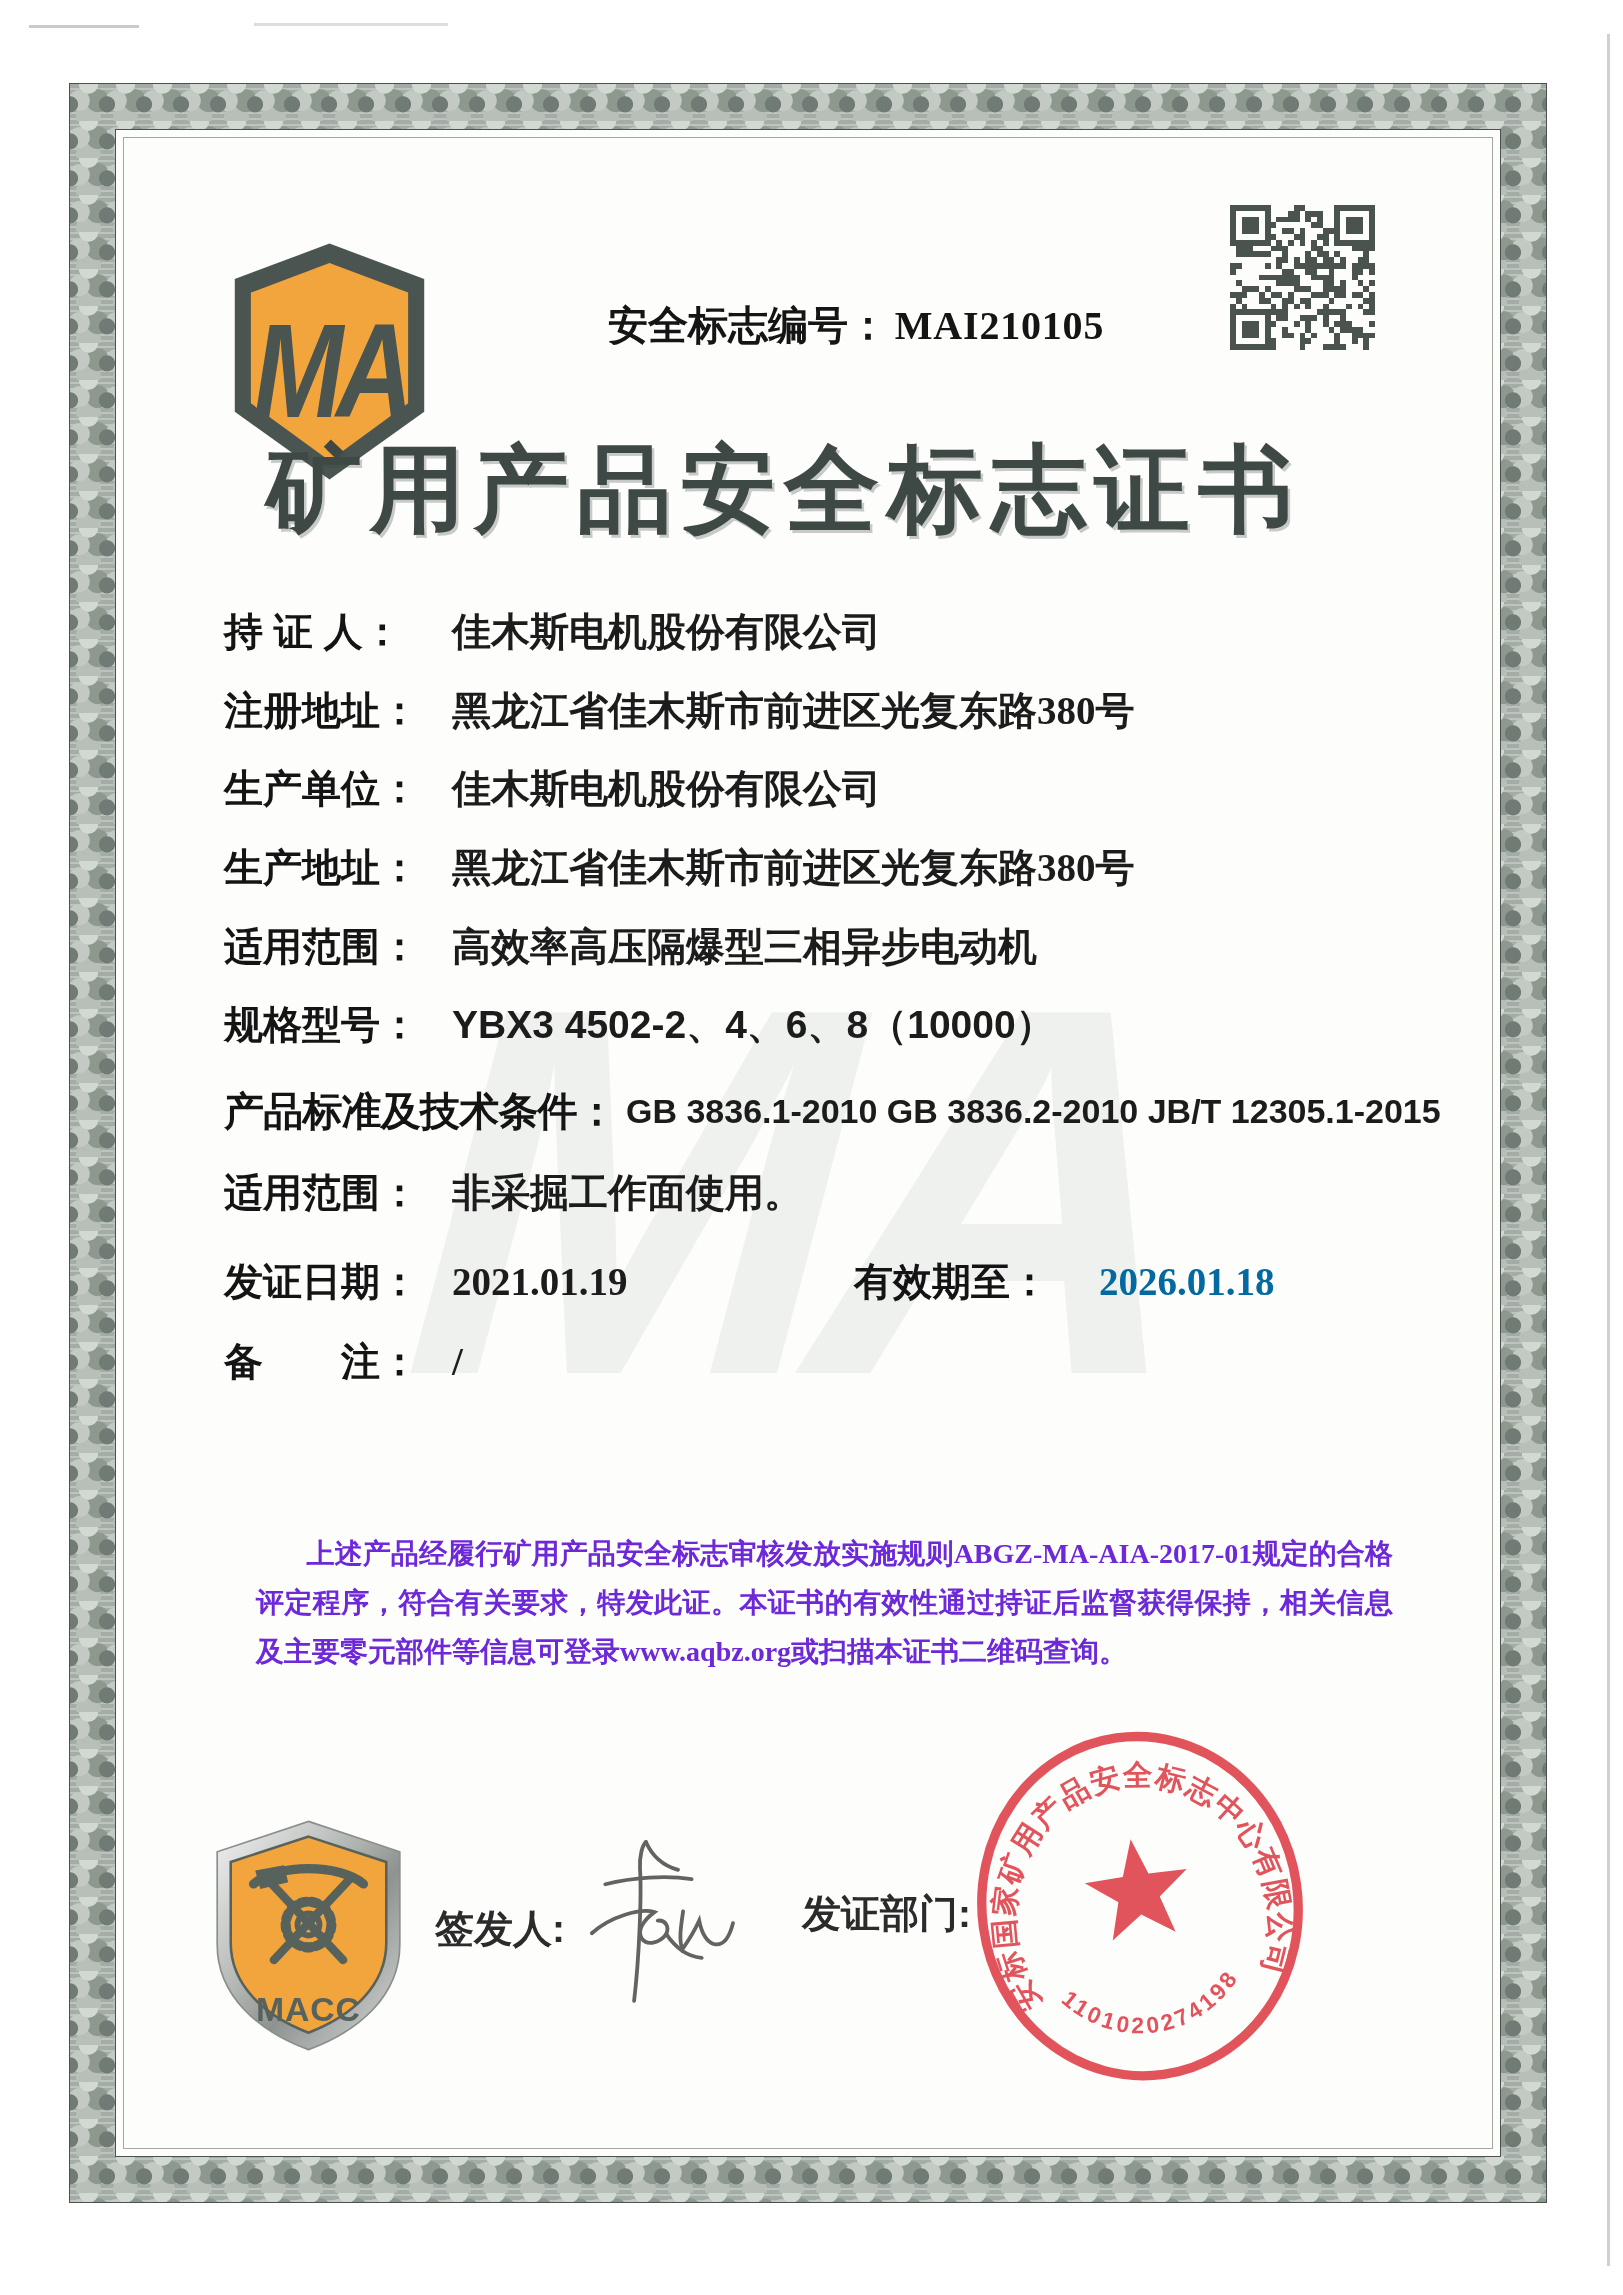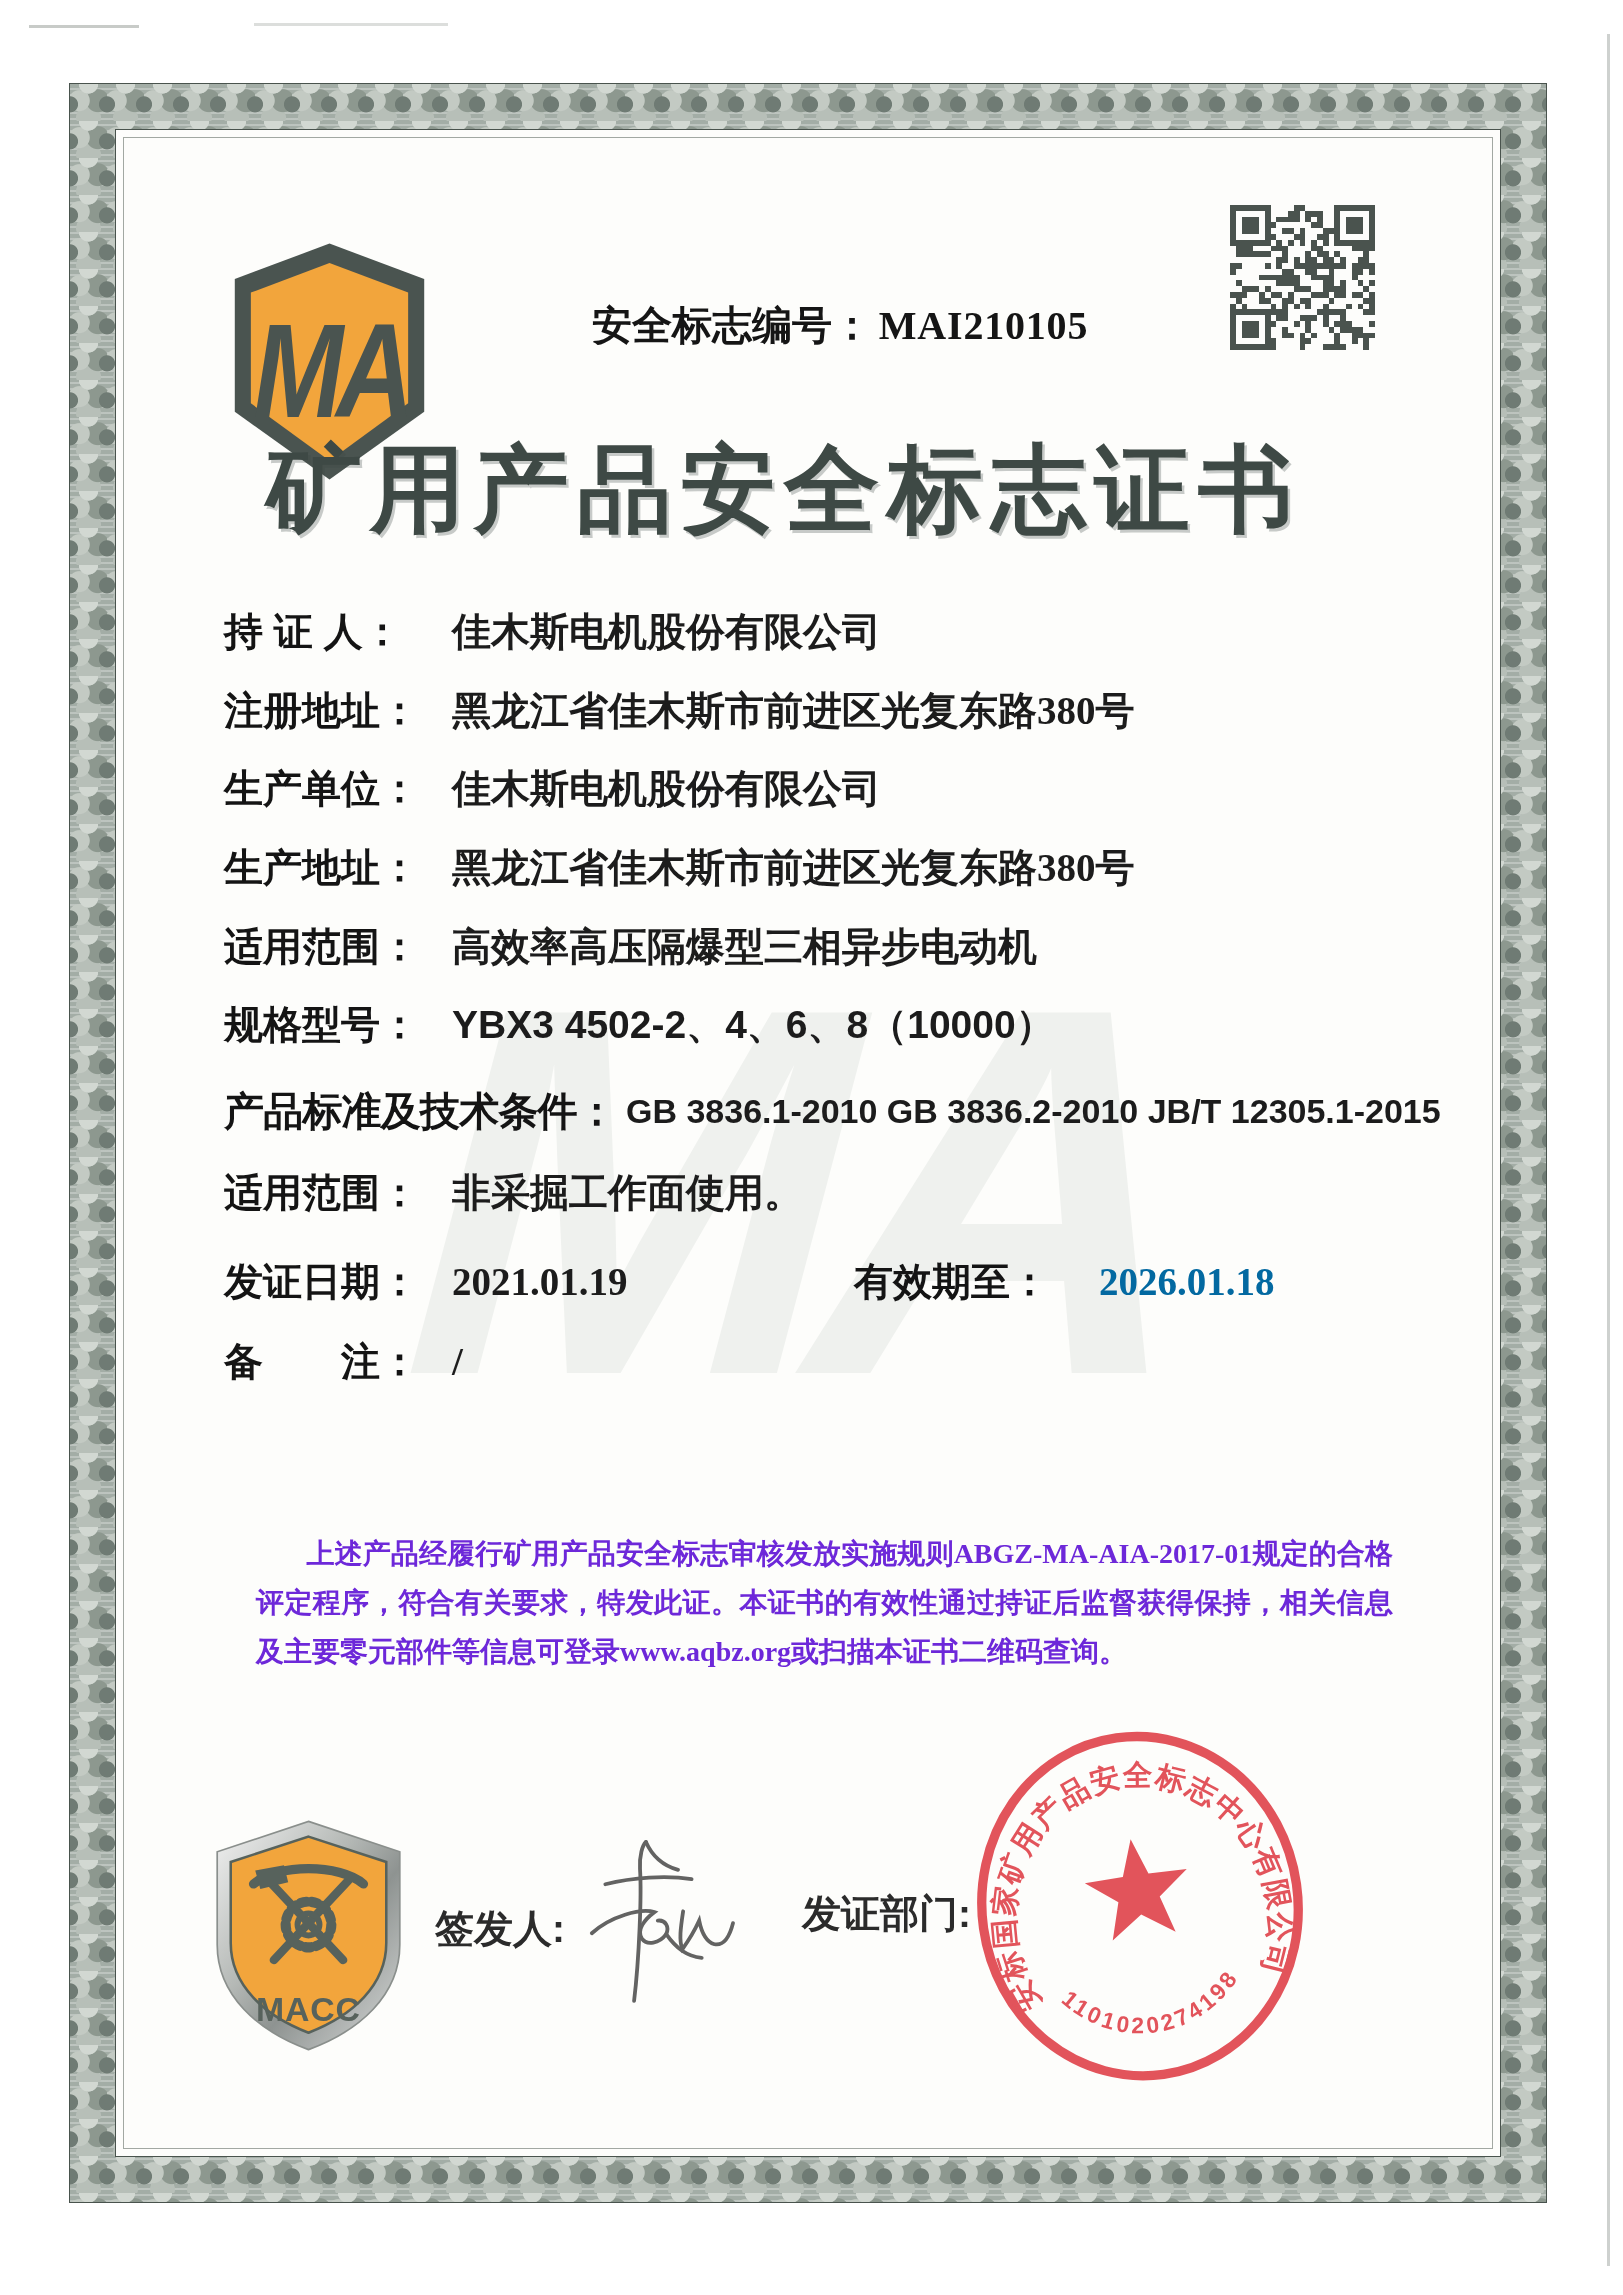--- a/index.html
+++ b/index.html
@@ -25,21 +25,21 @@
          background-size:37px 37px,37px 37px,37px 37px,37px 37px,37px 37px,37px 37px,auto;}
   .frame-inner{position:absolute;left:45px;top:45px;right:45px;bottom:45px;background:#fdfdfb;
                border:1.7px solid #49534d;box-sizing:border-box;}
   .frame-thinline{position:absolute;left:6.8px;top:6.8px;right:6.8px;bottom:6.8px;border:0.8px solid #a2a8a2;}
   
   .watermark{position:absolute;left:414px;top:930px;width:930px;font-style:italic;font-weight:900;
              font-size:524px;letter-spacing:-32px;color:rgba(122,135,128,0.10);line-height:1;
              transform:skewX(-4deg);user-select:none;}
   
   .ma-badge{position:absolute;left:211px;top:241px;}
-  .serial-line{position:absolute;left:592px;top:298px;font-family:"Liberation Serif","DejaVu Serif",serif;
+  .serial-line{position:absolute;left:608px;top:298px;font-family:"Liberation Serif","DejaVu Serif",serif;
                font-size:40px;font-weight:600;color:#151515;white-space:nowrap;}
   .serial-line .num{letter-spacing:0.8px;margin-left:6.8px;}
   .qr{position:absolute;left:1230px;top:205px;}
   
   .title{position:absolute;left:0;top:427px;width:1568px;text-align:center;
          font-family:"Liberation Serif","DejaVu Serif",serif;font-weight:900;font-size:95px;
          letter-spacing:8.5px;color:#3e4945;text-shadow:2.5px 3.4px 0 rgba(62,73,69,.28);white-space:nowrap;}
   
   .row{position:absolute;left:0;width:1623px;height:51px;line-height:51px;white-space:nowrap;}
   .lbl{position:absolute;left:224px;font-weight:700;font-size:39px;color:#141414;text-align:center;}

